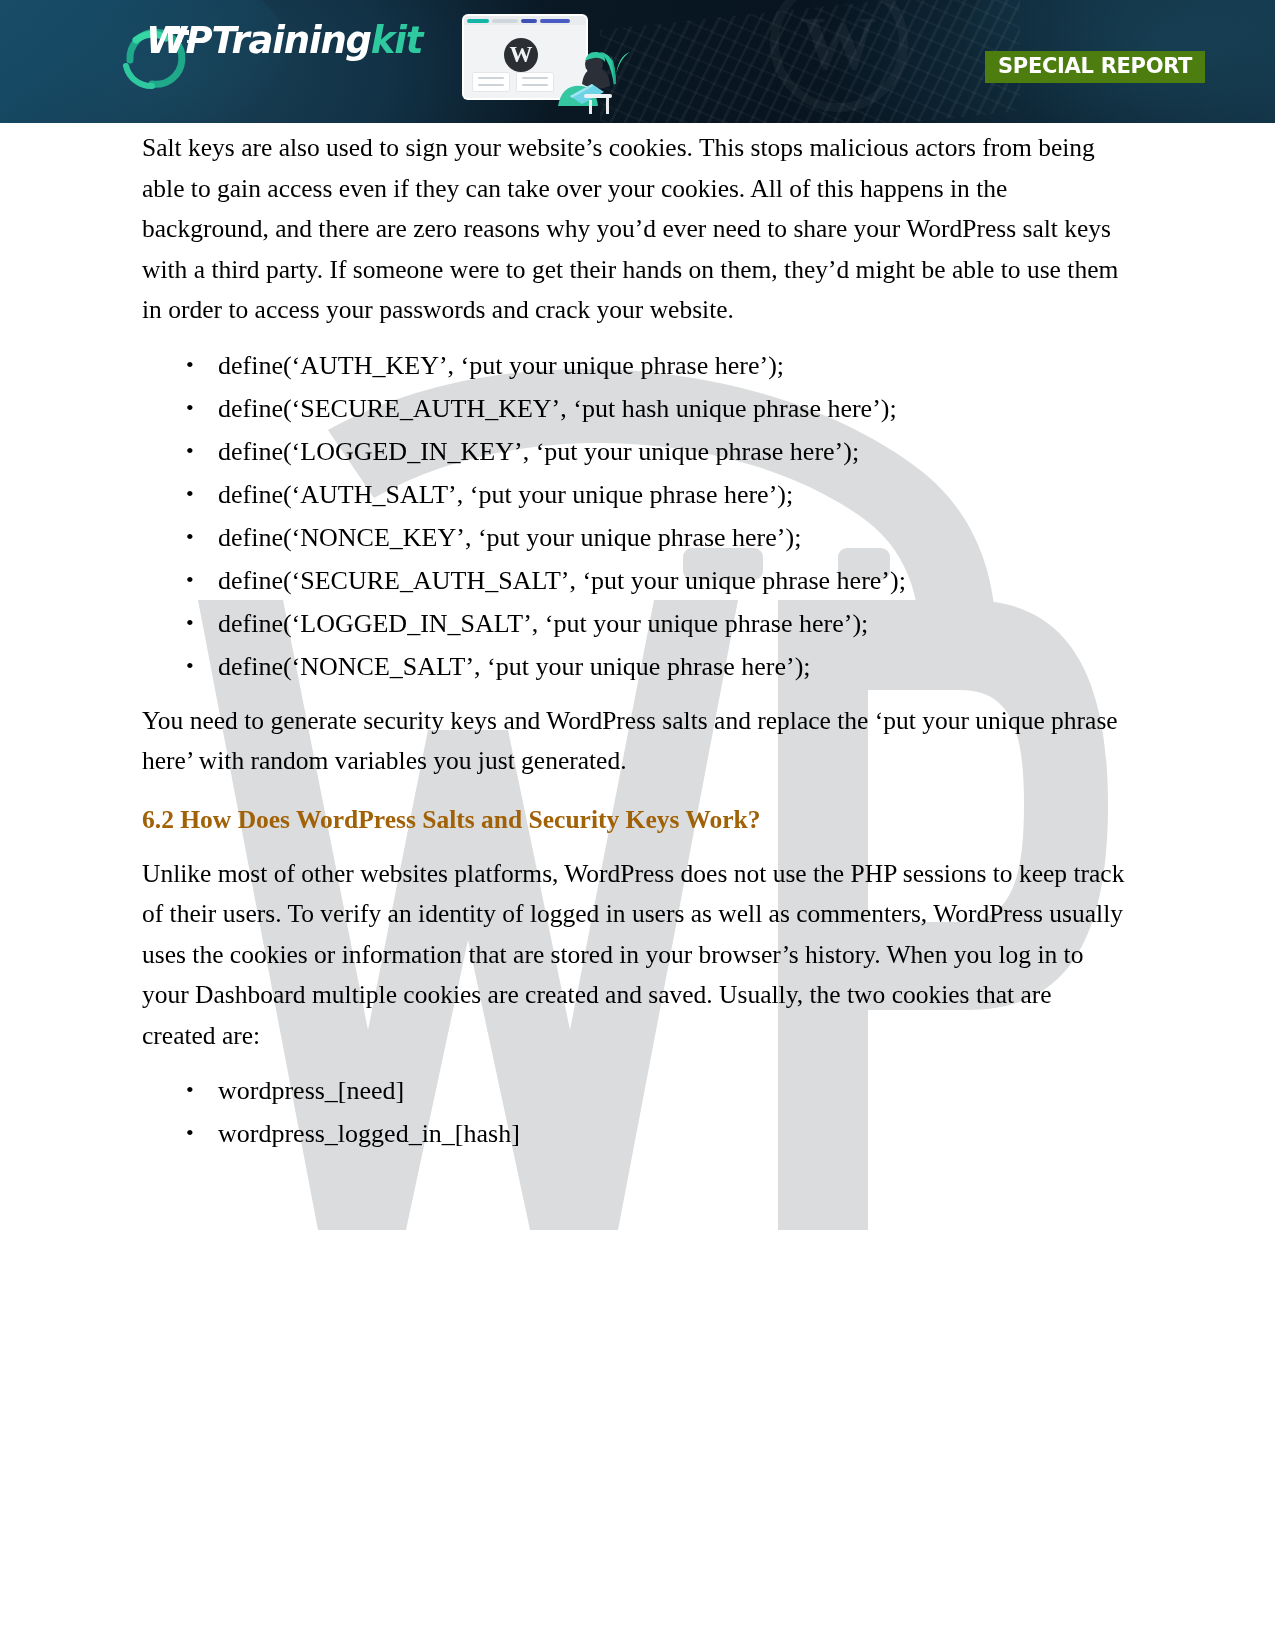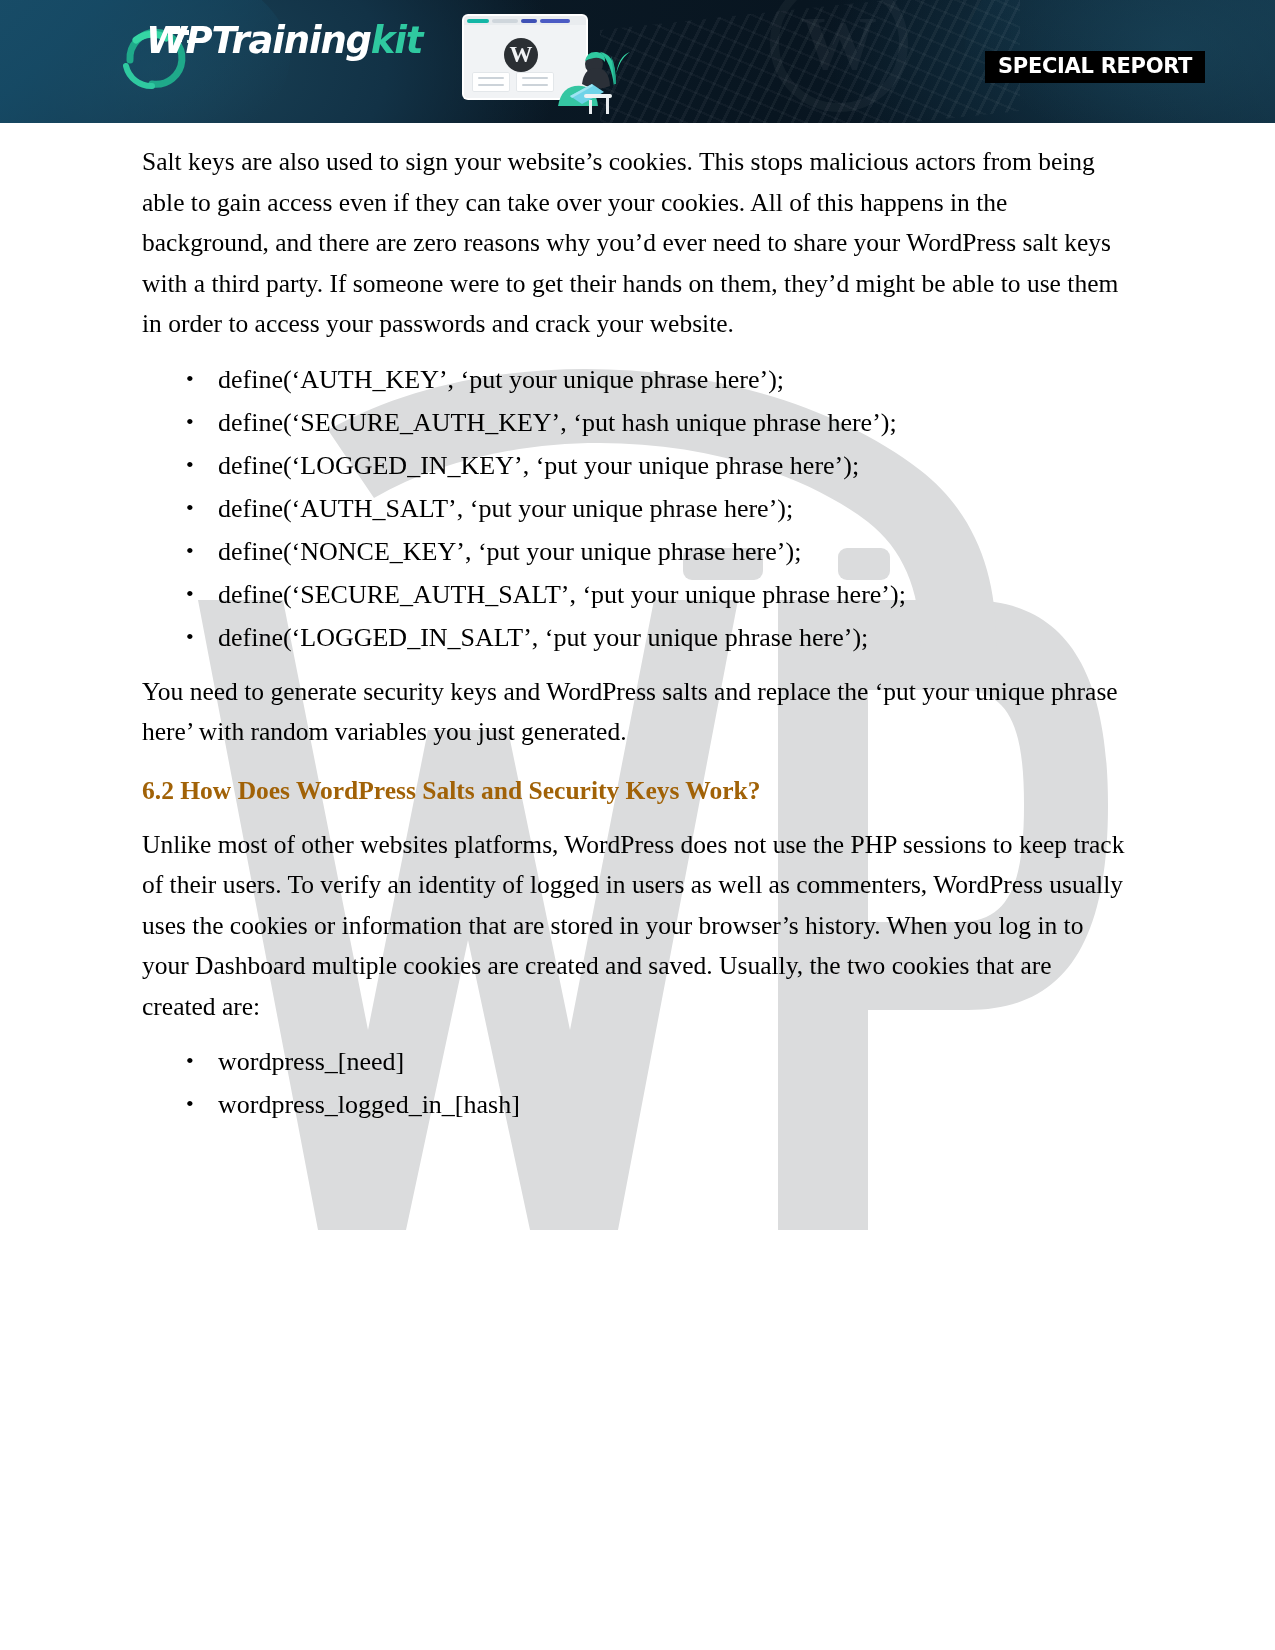--- a/index.html
+++ b/index.html
@@ -215,21 +215,21 @@
     color: #ffffff;
     letter-spacing: -0.4px;
   }
 
   
   .badge {
     position: absolute;
     left: 985px;
     top: 51px;
     padding: 5px 13px 6px;
-    background: #000000;
+    background: #4d7c0f;
     color: #ffffff;
     font-family: "DejaVu Sans", sans-serif;
     font-weight: bold;
     font-size: 21px;
     letter-spacing: -0.3px;
     line-height: 1;
     white-space: nowrap;
   }
 
   
@@ -241,21 +241,21 @@
     height: 1000px;
     z-index: 0;
     pointer-events: none;
   }
   .watermark svg { display: block; width: 100%; height: 100%; }
 
   
   .content {
     position: absolute;
     left: 0;
-    top: 125px;
+    top: 111px;
     width: 1275px;
     padding: 0 145px 0 142px;
     box-sizing: border-box;
     z-index: 2;
   }
   p.body {
     font-size: 25.5px;
     line-height: 40.5px;
     color: #000000;
     margin: 0 0 11px 0;
@@ -376,20 +376,21 @@
 
 
   <ul class="keys">
     <li>define(‘AUTH_KEY’, ‘put your unique phrase here’);</li>
     <li>define(‘SECURE_AUTH_KEY’, ‘put hash unique phrase here’);</li>
     <li>define(‘LOGGED_IN_KEY’, ‘put your unique phrase here’);</li>
     <li>define(‘AUTH_SALT’, ‘put your unique phrase here’);</li>
     <li>define(‘NONCE_KEY’, ‘put your unique phrase here’);</li>
     <li>define(‘SECURE_AUTH_SALT’, ‘put your unique phrase here’);</li>
     <li>define(‘LOGGED_IN_SALT’, ‘put your unique phrase here’);</li>
+    <li>define(‘NONCE_SALT’, ‘put your unique phrase here’);</li>
   </ul>
 
   <p class="body">You need to generate security keys and WordPress salts and replace the ‘put your unique phrase here’ with random variables you just generated.</p>
 
   <h2 class="section">6.2 How Does WordPress Salts and Security Keys Work?</h2>
 
   <p class="body">Unlike most of other websites platforms, WordPress does not use the PHP sessions to keep track of their users. To verify an identity of logged in users as well as commenters, WordPress usually uses the cookies or information that are stored in your browser’s history. When you log in to your Dashboard multiple cookies are created and saved. Usually, the two cookies that are created are:</p>
 
   <ul class="keys">
     <li>wordpress_[need]</li>

